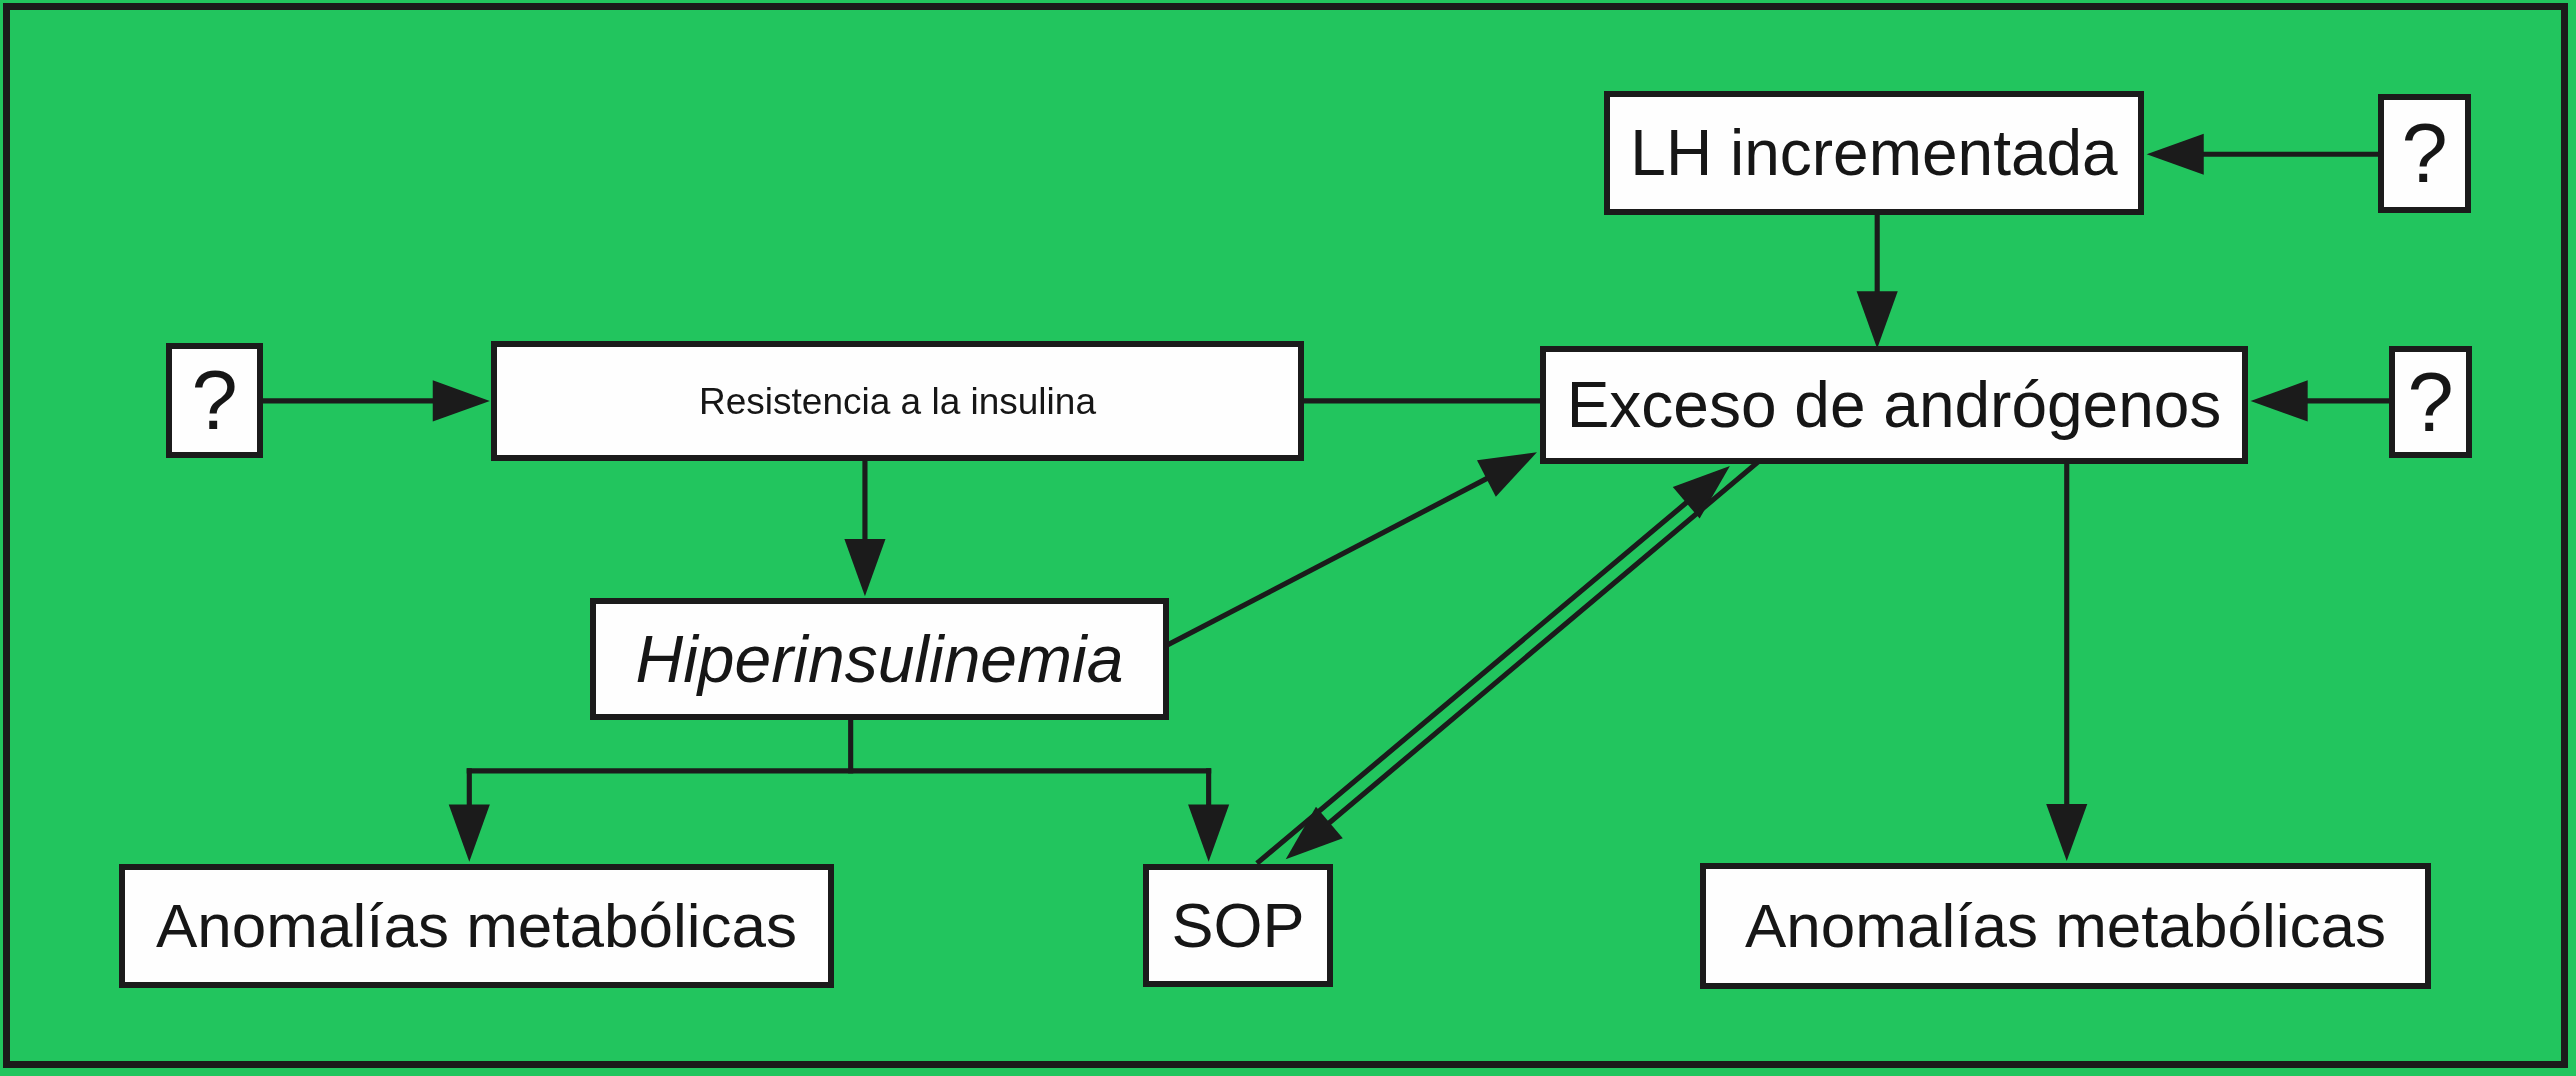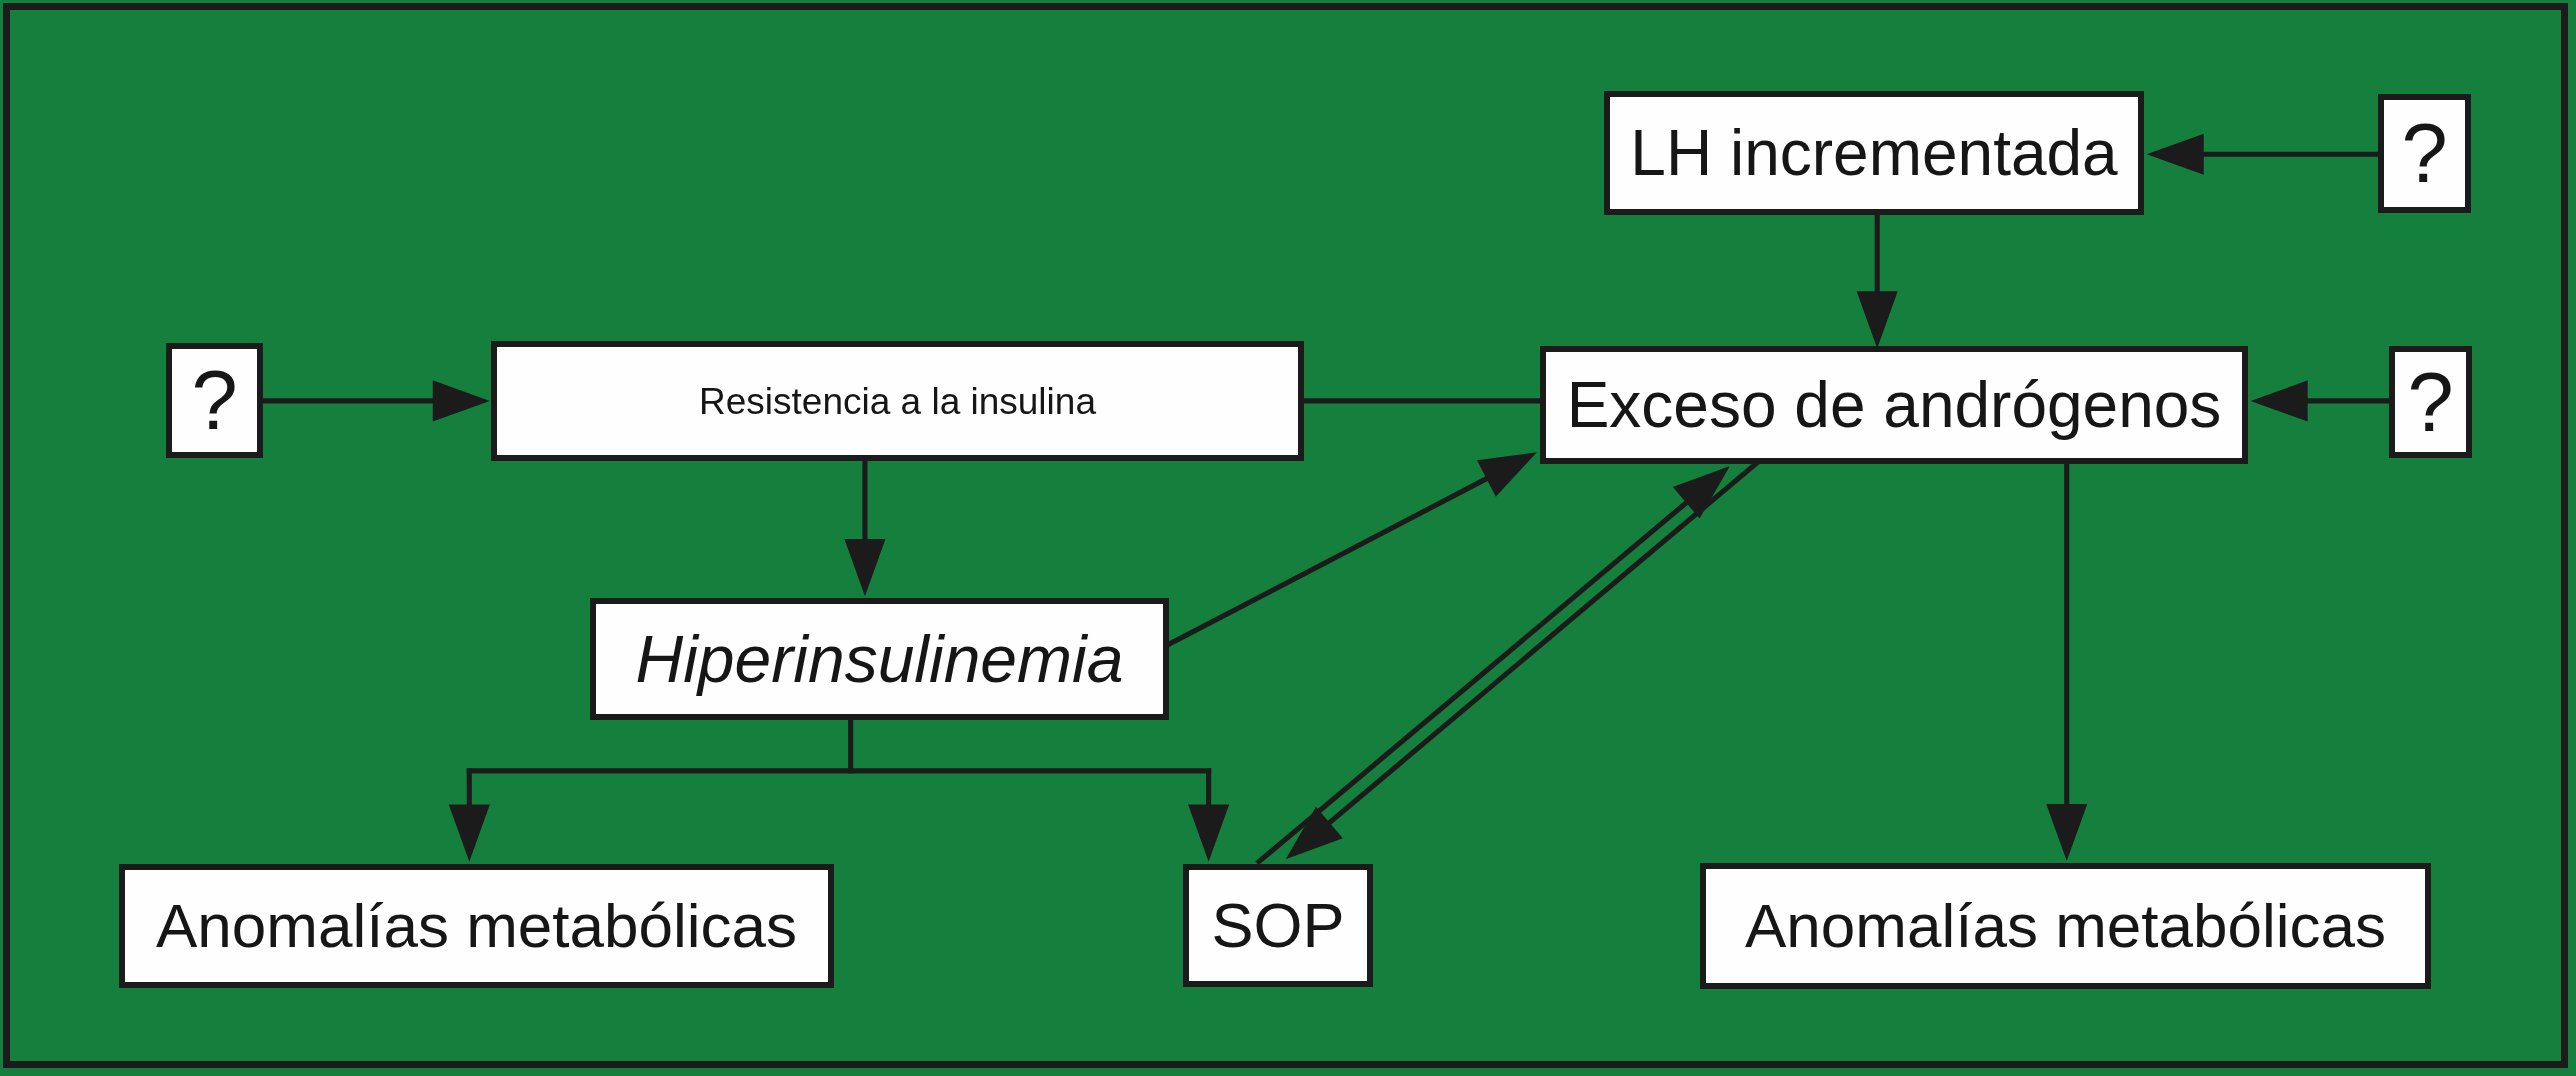--- a/index.html
+++ b/index.html
@@ -1,20 +1,20 @@
 <!DOCTYPE html>
 <html style="font-size:9px"><head>
 <meta charset="utf-8">
 <style>
   html, body { margin: 0; padding: 0; background: #ffffff; }
   .canvas {
     position: relative;
     width: 2576px;
     height: 1077px;
-    background: #15803d;
+    background: #22c55e;
     font-family: "Liberation Sans", sans-serif;
     color: #1a1a1a;
     overflow: hidden;
   }
   .frame {
     position: absolute;
     left: 3.4px; top: 3.4px;
     width: 2565px; height: 1065px;
     border: 7.4px solid #1b1b1b;
     box-sizing: border-box;
@@ -141,21 +141,21 @@
   </div>
 
   <div class="node" style="left:590px; top:598px; width:579px; height:122px; font-size:66px;font-style:italic;">
     <span>Hiperinsulinemia</span>
   </div>
 
   <div class="node" style="left:119px; top:864px; width:715px; height:124px; font-size:62px;">
     <span>Anomalías metabólicas</span>
   </div>
 
-  <div class="node" style="left:1143px; top:864px; width:190px; height:123px; font-size:63px;margin-left:40px;">
+  <div class="node" style="left:1143px; top:864px; width:190px; height:123px; font-size:63px;">
     <span>SOP</span>
   </div>
 
   <div class="node" style="left:1700px; top:863px; width:731px; height:126px; font-size:62px;">
     <span>Anomalías metabólicas</span>
   </div>
 
 </div>
 
 

